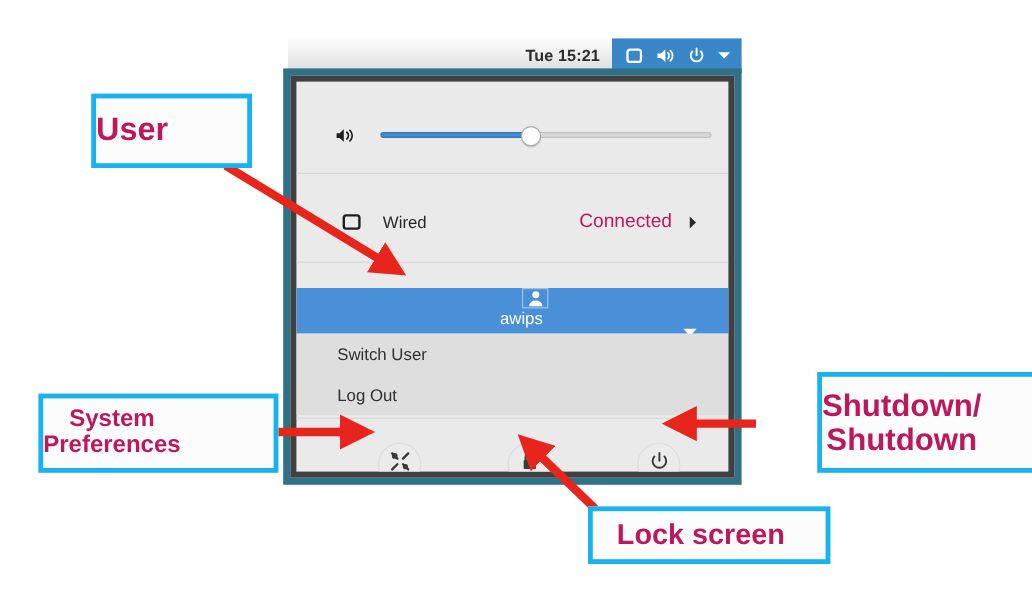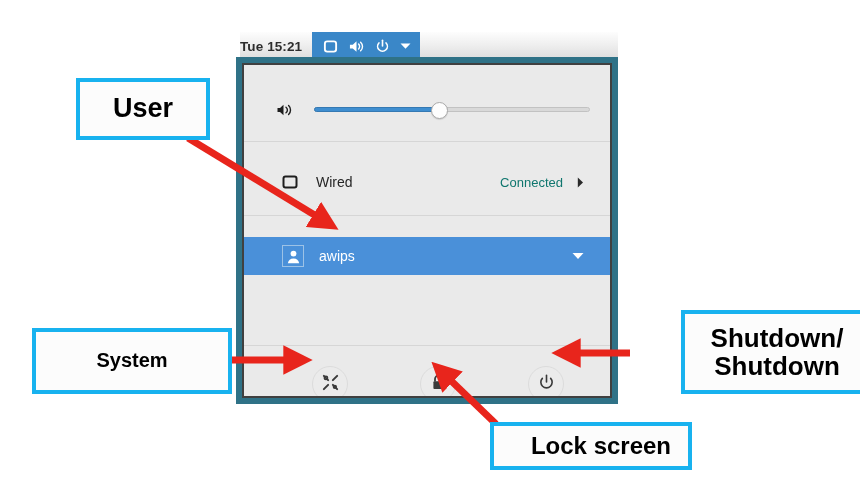--- a/index.html
+++ b/index.html
@@ -27,21 +27,21 @@
   #top-bar {
     position: absolute;
     left: 4px;
     top: 0px;
     width: 378px;
     height: 29px;
     background: linear-gradient(to bottom, #fdfdfd 0%, #efefef 45%, #dcdcdc 100%);
     border-bottom: 1px solid #b9b9b9;
     display: flex;
     align-items: center;
-    justify-content: flex-start;
+    justify-content: flex-end;
     box-sizing: border-box;
   }
   #clock {
     font-size: 13.5px;
     font-weight: bold;
     color: #2d2d2d;
     margin-right: 10px;
     letter-spacing: 0.1px;
   }
   #status-indicators {
@@ -68,21 +68,21 @@
     height: 347px;
     background: #2f7287;
     box-sizing: border-box;
     padding: 6px;
   }
   #menu-inner {
     position: relative;
     width: 100%;
     height: 100%;
     background: #eaeaea;
-    border: 2px solid #404040;
+    border: 5px solid #404040;
     box-sizing: border-box;
     overflow: hidden;
   }
   
   #menu-nub {
     position: absolute;
     left: 296px;
     top: 19px;
     width: 0; height: 0;
     border-left: 9px solid transparent;
@@ -150,39 +150,40 @@
     align-items: center;
   }
   #wired-icon { margin-left: 38px; width: 18px; display:flex; align-items:center;}
   #wired-label {
     margin-left: 16px;
     font-size: 14px;
     color: #262626;
   }
   #wired-status {
     margin-left: auto;
-    font-size: 13px;
-    color: #0f766e;
+    font-size: 16px;
+    color: #be185d;
   }
   #wired-arrow {
     margin-left: 14px;
     margin-right: 26px;
     display: flex;
     align-items: center;
   }
 
   
   #user-row {
     position: absolute;
     left: 0; top: 172px;
     width: 100%;
     height: 38px;
     background: #4a90d9;
     display: flex;
     align-items: center;
+    flex-direction: column;
   }
   #user-avatar {
     margin-left: 38px;
     width: 22px; height: 22px;
     border: 1px solid #9cc2e6;
     display: flex; align-items: center; justify-content: center;
     box-sizing: border-box;
   }
   #user-name {
     margin-left: 15px;
@@ -234,23 +235,23 @@
   #btn-lock  { position: absolute; left: 176px; top: 11px; }
   #btn-power { position: absolute; left: 284px; top: 11px; }
 
   
   .callout {
     position: absolute;
     background: #fcfcfc;
     border: 4px solid #18b2ef;
     display: flex;
     align-items: center;
-    justify-content: center;
+    justify-content: flex-start;
     text-align: center;
-    color: #000000;
+    color: #be185d;
     font-weight: bold;
     line-height: 1.08;
     box-sizing: border-box;
   }
   #callout-user        { left: 76px;  top: 78px;  width: 134px; height: 62px; font-size: 27px; }
   #callout-prefs       { left: 32px;  top: 328px; width: 200px; height: 66px; font-size: 20px; }
   #callout-shutdown    { left: 638px; top: 310px; width: 192px; height: 84px; font-size: 26px; margin-left: 43px; }
   #callout-lock        { left: 490px; top: 422px; width: 202px; height: 48px; font-size: 24px; padding-left: 20px; }
 
   
@@ -340,20 +341,24 @@
           </svg>
         </span>
         <span id="user-name">awips</span>
         <span id="user-chevron">
           <svg width="12" height="8" viewBox="0 0 12 8">
             <path d="M0.5 1 L11.5 1 L6 7 Z" fill="#ffffff"></path>
           </svg>
         </span>
       </div>
 
+      <div id="submenu">
+        <div class="submenu-item">Switch User</div>
+        <div class="submenu-item">Log Out</div>
+      </div>
 
       <div class="menu-sep" style="top:280px;"></div>
 
       <div id="actions-row">
         <div class="action-btn" id="btn-prefs">
           <span>
             <svg width="19" height="19" viewBox="0 0 20 20">
               <path d="M3 3 L7.5 7.5 M12.5 12.5 L17 17" stroke="#3a3a3a" stroke-width="2.1" stroke-linecap="round"></path>
               <path d="M17 3 L12.5 7.5 M7.5 12.5 L3 17" stroke="#3a3a3a" stroke-width="2.1" stroke-linecap="round"></path>
               <circle cx="14.6" cy="14.6" r="2.3" fill="#3a3a3a"></circle>
@@ -400,20 +405,21 @@
   <line x1="496" y1="424" x2="442" y2="372" stroke="#e8251c" stroke-width="7" marker-end="url(#arrowhead)"></line>
 </svg>
 
 <div class="callout" id="callout-user">
   <span>User</span>
 </div>
 
 <div class="callout" id="callout-prefs">
   <span>
     <span>System</span><br>
+    <span>Preferences</span>
   </span>
 </div>
 
 <div class="callout" id="callout-shutdown">
   <span>
     <span>Shutdown/</span><br>
     <span>Shutdown</span>
   </span>
 </div>
 

